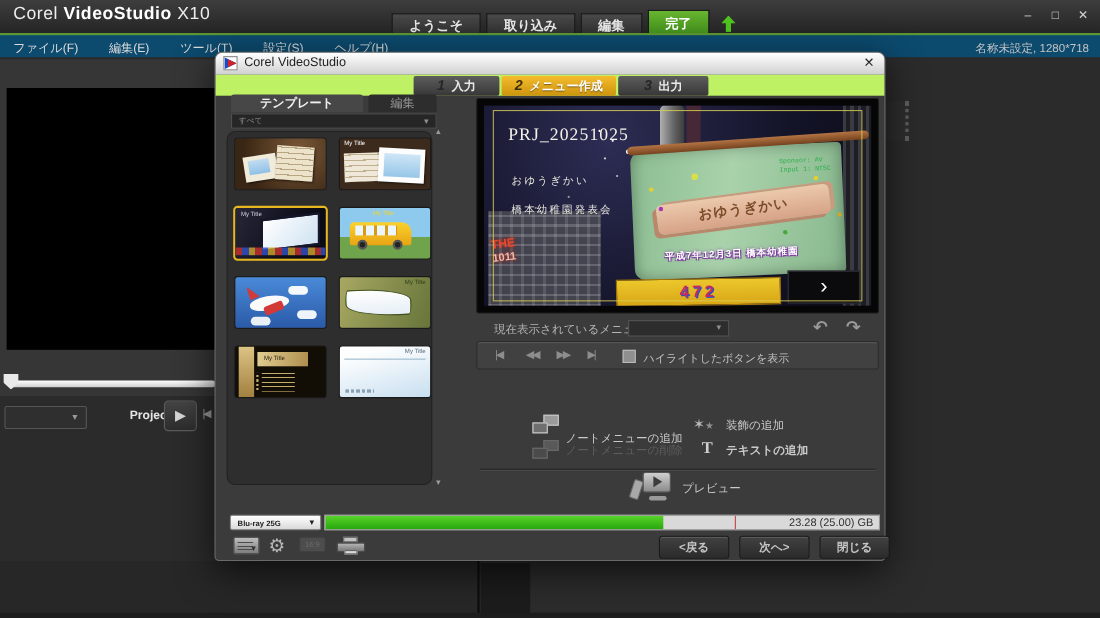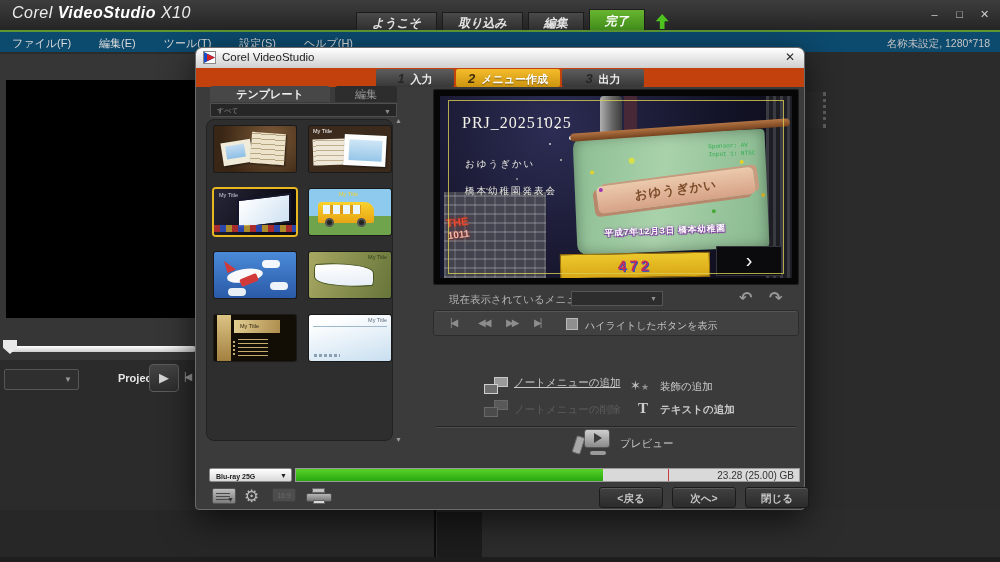--- a/index.html
+++ b/index.html
@@ -4,21 +4,21 @@
 <style>
   * { margin:0; padding:0; box-sizing:border-box; }
   html,body { background:#111; }
   .screen {
     position:relative; width:1000px; height:562px; overflow:hidden;
     background:#2b2b2b; font-family:"Liberation Sans","DejaVu Sans",sans-serif;
     color:#ddd; user-select:none;
   }
   
   .titlebar { position:absolute; left:0; top:0; width:1000px; height:30px;
-    background:linear-gradient(#3d3d3d,#252525);font-style:italic; }
+    background:linear-gradient(#3d3d3d,#252525); }
   .logo { position:absolute; left:12px; top:4px; font-size:16px; letter-spacing:.5px; color:#ededed; white-space:nowrap; }
   .logo .lt { font-weight:400; }
   .logo .bd { font-weight:bold; color:#fff; }
   .nav-tabs { position:absolute; left:356px; top:9px; display:flex; gap:5px; align-items:flex-end; }
   .nav-tab { height:20px; line-height:20px; padding:0 15px; font-size:12px; font-weight:bold; color:#e8e8e8;
     background:linear-gradient(#4a4a4a,#2e2e2e); border:1px solid #1c1c1c; border-bottom:none; white-space:nowrap; }
   .nav-tab.active { height:23px; line-height:23px; background:linear-gradient(#67b52f,#3f8c1b); color:#fff; }
   .green-arrow { width:13px; height:15px; margin:0 0 3px 6px; background:#4fc31f;
     clip-path:polygon(50% 0,100% 48%,68% 48%,68% 100%,32% 100%,32% 48%,0 48%); }
   .win-controls { position:absolute; right:8px; top:7px; display:flex; gap:10px; }
@@ -61,21 +61,21 @@
     border:1px solid #6a6a6a; border-radius:7px 7px 4px 4px; box-shadow:0 10px 34px rgba(0,0,0,.65); z-index:10; }
   .dlg-titlebar { position:absolute; left:0; top:0; width:100%; height:20px; border-radius:6px 6px 0 0;
     background:linear-gradient(#ffffff,#d0d0d0); }
   .dlg-logo { position:absolute; left:7px; top:3px; width:13px; height:13px; background:#fff; border:1px solid #888; }
   .dlg-logo .tri-b { position:absolute; left:0; top:0; width:11px; height:11px; background:#1a49c8;
     clip-path:polygon(0 0,100% 50%,0 100%); }
   .dlg-logo .tri-r { position:absolute; left:3px; top:1px; width:8px; height:9px; background:#d42222;
     clip-path:polygon(0 10%,100% 50%,0 90%); }
   .dlg-title { position:absolute; left:26px; top:3px; font-size:11.5px; color:#1e1e1e; white-space:nowrap; }
   .dlg-close { position:absolute; right:9px; top:2px; font-size:12px; color:#2a2a2a; }
-  .steps-row { position:absolute; left:0; top:20px; width:100%; height:19px; background:#c2410c; }
+  .steps-row { position:absolute; left:0; top:20px; width:100%; height:19px; background:#bef264; }
   .step { position:absolute; top:1px; height:18px; border-radius:2px;
     background:linear-gradient(#5d5d5d,#373737); text-align:center; white-space:nowrap; }
   .step .n { font-style:italic; font-weight:bold; font-size:13px; color:#262626; margin-right:6px; }
   .step .l { font-size:11px; font-weight:bold; color:#e9e9e9; }
   .step.active { background:linear-gradient(#f4bc2c,#cd940f); }
   .step.active .n { color:#3c2e08; }
   .step.active .l { color:#fff; text-shadow:0 1px 1px rgba(0,0,0,.45); }
   .step1 { left:180px; width:78px; } .step2 { left:260px; width:104px; } .step3 { left:366px; width:82px; }
   
   .ptab { position:absolute; height:16px; border-radius:3px 3px 0 0; font-size:11px; text-align:center; line-height:16px; }
@@ -429,21 +429,21 @@
       <span class="tr-ic tr3">▶▶</span>
       <span class="tr-ic tr4">▶|</span>
       <span class="hl-check"></span>
       <span class="hl-label">ハイライトしたボタンを表示</span>
     </div>
 
     <div class="ic-notemenu" style="left:288px; top:329px;">
         <div class="b1"></div>
         <div class="b2"></div>
       </div>
-    <span class="act-label" style="left:318px; top:328px;text-decoration:underline;">ノートメニューの追加</span>
+    <span class="act-label" style="left:318px; top:344px;">ノートメニューの追加</span>
     <div class="ic-deco" style="left:434px; top:329px;"><span>✶</span><small>★</small></div>
     <span class="act-label" style="left:464px; top:332px;">装飾の追加</span>
 
     <div class="ic-notemenu dis" style="left:288px; top:352px;">
         <div class="b1"></div>
         <div class="b2"></div>
       </div>
     <span class="act-label dis" style="left:318px; top:355px;">ノートメニューの削除</span>
     <div class="ic-text" style="left:437px; top:352px;">T</div>
     <span class="act-label" style="left:464px; top:355px;font-weight:bold;">テキストの追加</span>

